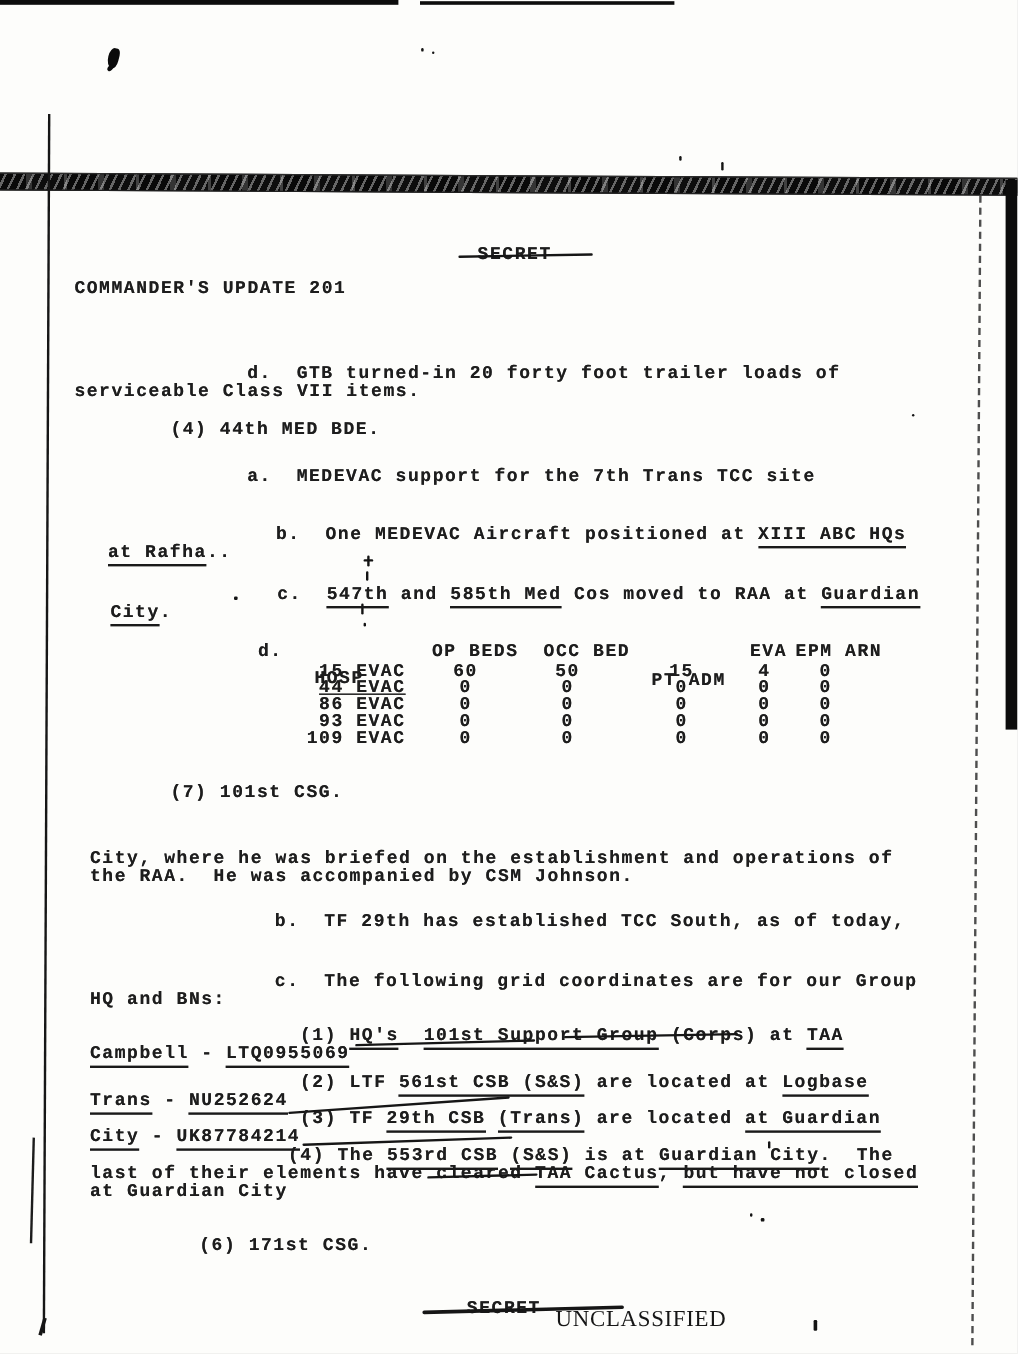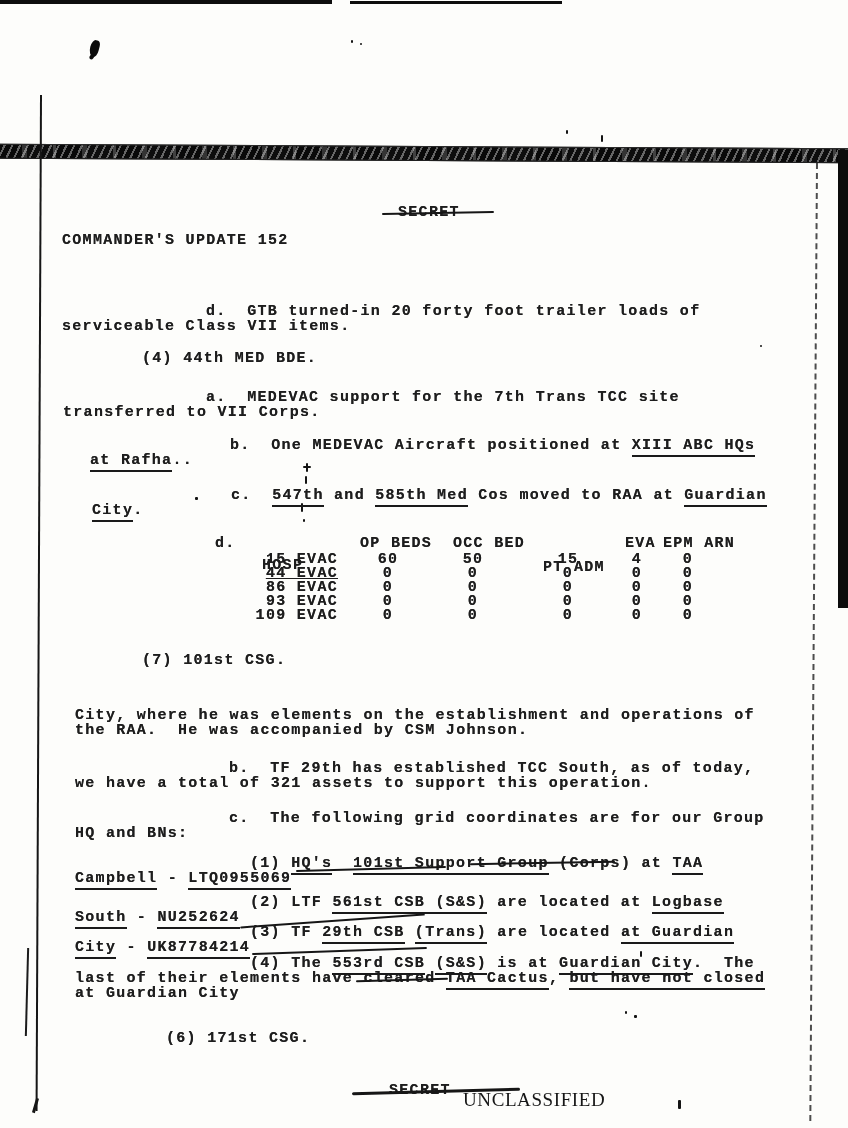--- a/index.html
+++ b/index.html
@@ -74,29 +74,28 @@
   <div class="speck" style="left:301px;top:503px;width:2px;height:9px;"></div>
   <div class="speck" style="left:303px;top:519px;width:2px;height:3px;"></div>
   <div class="speck" style="left:640px;top:951px;width:2px;height:6px;"></div>
   <div class="speck" style="left:625px;top:1011px;width:2px;height:2.5px;"></div>
   <div class="speck" style="left:634px;top:1015px;width:3px;height:2.5px;"></div>
   <div class="speck" style="left:678px;top:1100px;width:2.5px;height:9px;"></div>
 
   <div class="ln" style="left:398px;top:205px;">SECRET</div>
   <div class="stroke" style="left:382px;top:212px;width:112px;transform:rotate(-1deg);"></div>
 
-  <div class="ln" style="left:62px;top:233px;">COMMANDER'S UPDATE 152</div>
+  <div class="ln" style="left:62px;top:233px;">COMMANDER'S UPDATE 201</div>
 
   <div class="ln" style="left:206px;top:304px;">d.  GTB turned-in 20 forty foot trailer loads of</div>
   <div class="ln" style="left:62px;top:319px;">serviceable Class VII items.</div>
 
   <div class="ln" style="left:142px;top:351px;">(4) 44th MED BDE.</div>
 
   <div class="ln" style="left:206px;top:390px;">a.  MEDEVAC support for the 7th Trans TCC site</div>
-  <div class="ln" style="left:63px;top:405px;">transferred to VII Corps.</div>
 
   <div class="ln" style="left:230px;top:438px;"><span>b.  One MEDEVAC Aircraft positioned at </span><span class="u">XIII ABC HQs</span></div>
   <div class="ln" style="left:90px;top:453px;"><span class="u">at Rafha</span><span>..</span></div>
 
   <div class="ln" style="left:231px;top:488px;"><span>c.  </span><span class="u">547th</span><span> and </span><span class="u">585th Med</span><span> Cos moved to RAA at </span><span class="u">Guardian</span></div>
   <div class="ln" style="left:92px;top:503px;"><span class="u">City</span><span>.</span></div>
 
   <div class="cell" style="left:215px;top:537px;">d.</div>
   <div class="cell" style="left:262px;top:559px;">HOSP</div>
   <div class="cell" style="left:360px;top:537px;">OP BEDS</div>
@@ -135,43 +134,42 @@
 
   <div class="cell c-hosp" style="top:609px;">109 EVAC</div>
   <div class="cell c-op" style="top:609px;">0</div>
   <div class="cell c-occ" style="top:609px;">0</div>
   <div class="cell c-pt" style="top:609px;">0</div>
   <div class="cell c-eva" style="top:609px;">0</div>
   <div class="cell c-epm" style="top:609px;">0</div>
 
   <div class="ln" style="left:142px;top:653px;">(7) 101st CSG.</div>
 
-  <div class="ln" style="left:75px;top:708px;">City, where he was elements on the establishment and operations of</div>
+  <div class="ln" style="left:75px;top:708px;">City, where he was briefed on the establishment and operations of</div>
   <div class="ln" style="left:75px;top:723px;">the RAA.  He was accompanied by CSM Johnson.</div>
 
   <div class="ln" style="left:229px;top:761px;">b.  TF 29th has established TCC South, as of today,</div>
-  <div class="ln" style="left:75px;top:776px;">we have a total of 321 assets to support this operation.</div>
 
   <div class="ln" style="left:229px;top:811px;">c.  The following grid coordinates are for our Group</div>
   <div class="ln" style="left:75px;top:826px;">HQ and BNs:</div>
 
   <div class="ln" style="left:250px;top:856px;"><span>(1) </span><span class="u">HQ's</span><span>  </span><span class="u">101st Support Group</span><span> (Corps) at </span><span class="u">TAA</span></div>
   <div class="ln" style="left:75px;top:871px;"><span class="u">Campbell</span><span> - </span><span class="u">LTQ0955069</span></div>
   <div class="stroke" style="left:296px;top:868px;width:150px;transform:rotate(-1.5deg);"></div>
   <div class="stroke" style="left:470px;top:862px;width:145px;transform:rotate(-1deg);"></div>
 
   <div class="ln" style="left:250px;top:895px;"><span>(2) LTF </span><span class="u">561st CSB (S&amp;S)</span><span> are located at </span><span class="u">Logbase</span></div>
-  <div class="ln" style="left:75px;top:910px;"><span class="u">South</span><span> - </span><span class="u">NU252624</span></div>
+  <div class="ln" style="left:75px;top:910px;"><span class="u">Trans</span><span> - </span><span class="u">NU252624</span></div>
   <div class="stroke" style="left:240px;top:920px;width:185px;transform:rotate(-4deg);"></div>
 
   <div class="ln" style="left:250px;top:925px;"><span>(3) TF </span><span class="u">29th CSB</span><span> </span><span class="u">(Trans)</span><span> are located </span><span class="u">at Guardian</span></div>
   <div class="ln" style="left:75px;top:940px;"><span class="u">City</span><span> - </span><span class="u">UK87784214</span></div>
   <div class="stroke" style="left:252px;top:950px;width:175px;transform:rotate(-2deg);"></div>
 
-  <div class="ln" style="left:250px;top:956px;"><span>(4) The </span><span class="u">553rd CSB</span><span> </span><span class="u">(S&amp;S)</span><span> is at </span><span class="u">Guardian City</span><span>.  The</span></div>
+  <div class="ln" style="left:240px;top:956px;"><span>(4) The </span><span class="u">553rd CSB</span><span> </span><span class="u">(S&amp;S)</span><span> is at </span><span class="u">Guardian City</span><span>.  The</span></div>
   <div class="ln" style="left:75px;top:971px;"><span>last of their elements have cleared </span><span class="u">TAA Cactus</span><span>, </span><span class="u">but have not closed</span></div>
   <div class="stroke" style="left:356px;top:979px;width:92px;height:2px;transform:rotate(-1.5deg);"></div>
   <div class="ln" style="left:75px;top:986px;">at Guardian City</div>
 
   <div class="ln" style="left:166px;top:1031px;text-align:right;">(6) 171st CSG.</div>
 
   <div class="ln" style="left:389px;top:1083px;">SECRET</div>
   <div class="stroke" style="left:352px;top:1090px;width:168px;height:3px;transform:rotate(-1.5deg);"></div>
   <div class="stamp" style="left:463px;top:1089px;">UNCLASSIFIED</div>
 

